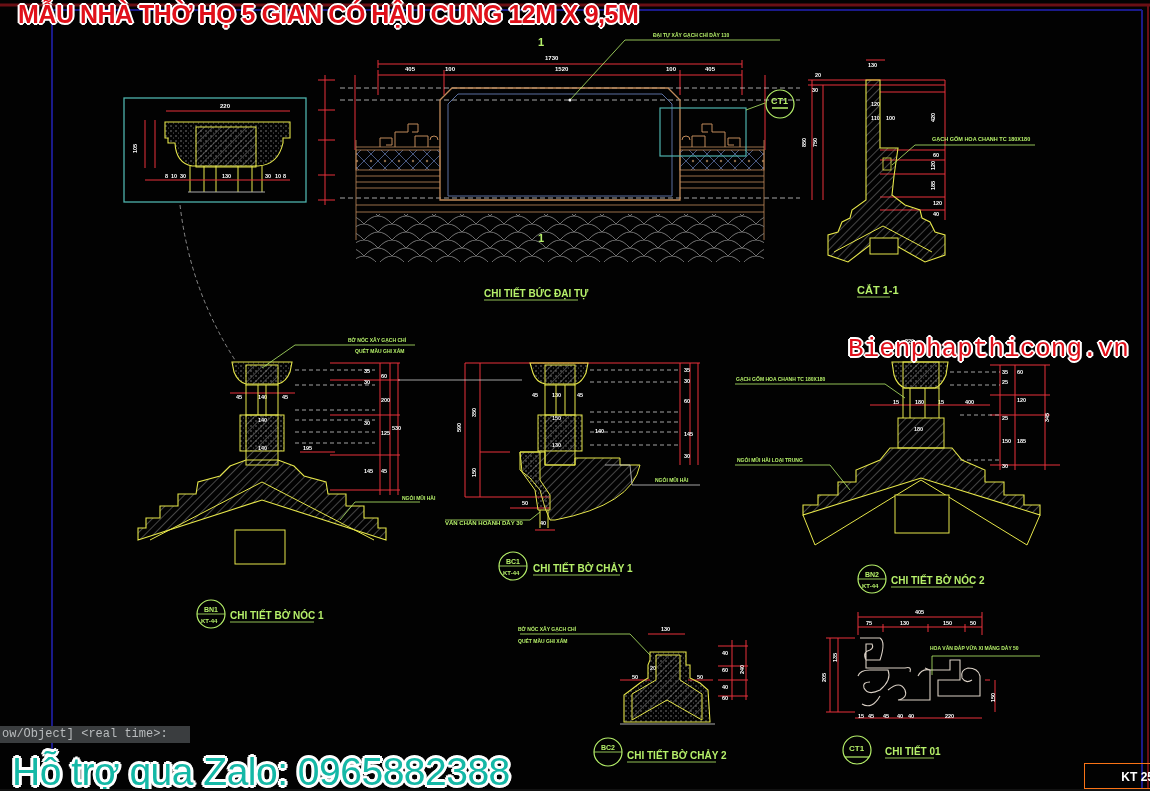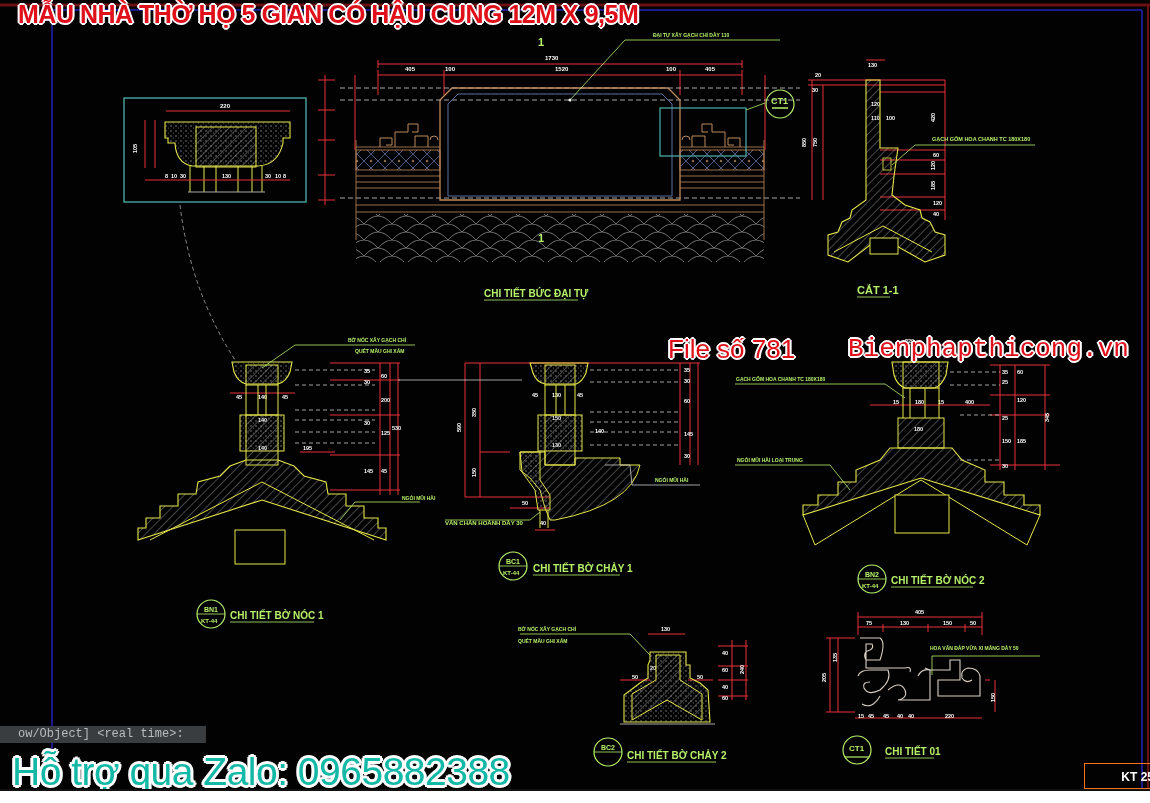--- a/index.html
+++ b/index.html
@@ -18,21 +18,21 @@
     text-shadow: 2px 0 #fff, -2px 0 #fff, 0 2px #fff, 0 -2px #fff, 1px 1px #fff, -1px -1px #fff, 1px -1px #fff, -1px 1px #fff;
     font-family:"Liberation Sans", sans-serif;
   }
   .overlay-zalo {
     position:absolute; left:12px; top:750px; font-size:39px; color:#14b8a6; white-space:nowrap;
     text-shadow: 3px 0 #fff, -3px 0 #fff, 0 3px #fff, 0 -3px #fff, 2px 2px #fff, -2px -2px #fff, 2px -2px #fff, -2px 2px #fff;
     font-family:"Liberation Sans", sans-serif; letter-spacing:-0.5px;
   }
   .cmdline {
     position:absolute; left:0; top:726px; height:17px; width:188px; background:#3a3d3f; color:#b9bcbe;
-    font-family:"Liberation Mono", monospace; font-size:12px; line-height:17px; padding-left:18px; white-space:nowrap; overflow:hidden;
+    font-family:"Liberation Mono", monospace; font-size:12px; line-height:17px; padding-left:2px; white-space:nowrap; overflow:hidden;
   }
   .sheet-tag {
     position:absolute; left:1084px; top:763px; width:77px; height:26px; border:1px solid #f97316;
     color:#fff; font-weight:bold; font-size:12px; text-align:right; line-height:26px; box-sizing:border-box; padding-right:6px;
     font-family:"Liberation Sans", sans-serif;
   }
   .bottom-bar { position:absolute; left:0; top:789px; width:1150px; height:14px; background:#fff; border-top:2px solid #111; }
 </style>
 </head>
 <body>
@@ -510,21 +510,20 @@
       <circle cx="857" cy="750" r="14" fill="none" stroke="#b6f06a" stroke-width="1.2"></circle>
       <line x1="845" y1="757" x2="869" y2="757" stroke="#b6f06a" stroke-width="1.2"></line>
       <text x="849" y="751" class="cad-text" fill="#b6f06a" font-size="8">CT1</text>
     </g>
     <text x="885" y="755" class="cad-text" fill="#b6f06a" font-size="10">CHI TIẾT 01</text>
     <line x1="885" y1="758" x2="934" y2="758" stroke="#b6f06a" stroke-width="0.8"></line>
   </g>
 </svg>
 
 <div class="overlay-title">MẪU NHÀ THỜ HỌ 5 GIAN CÓ HẬU CUNG 12M X 9,5M</div>
-<div class="overlay-file" style="left:668px;">File số 781</div>
 <div class="overlay-file" style="left:848px;font-family:Liberation Mono, monospace;">Bienphapthicong.vn</div>
 
 <div class="cmdline">ow/Object] &lt;real time&gt;:</div>
 
 <div class="overlay-zalo">Hỗ trợ qua Zalo: 0965882388</div>
 
 <div class="sheet-tag">KT 25</div>
 
 <div class="bottom-bar"></div>
 </div>

